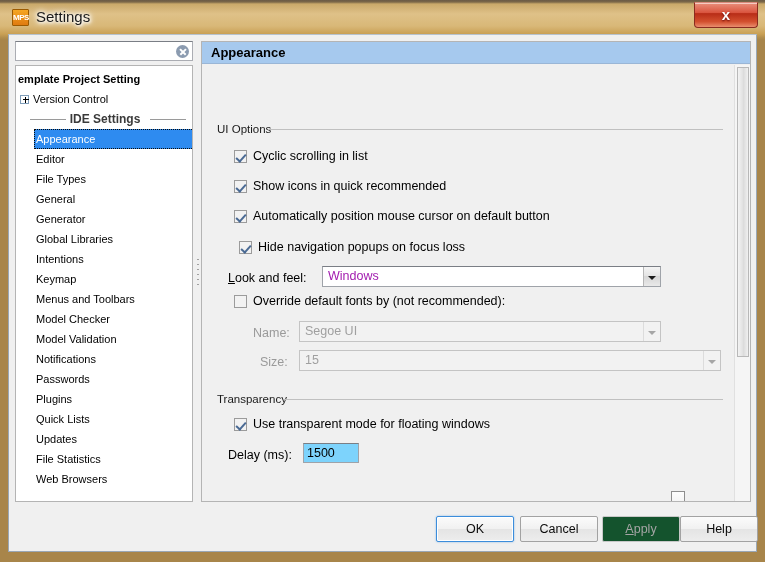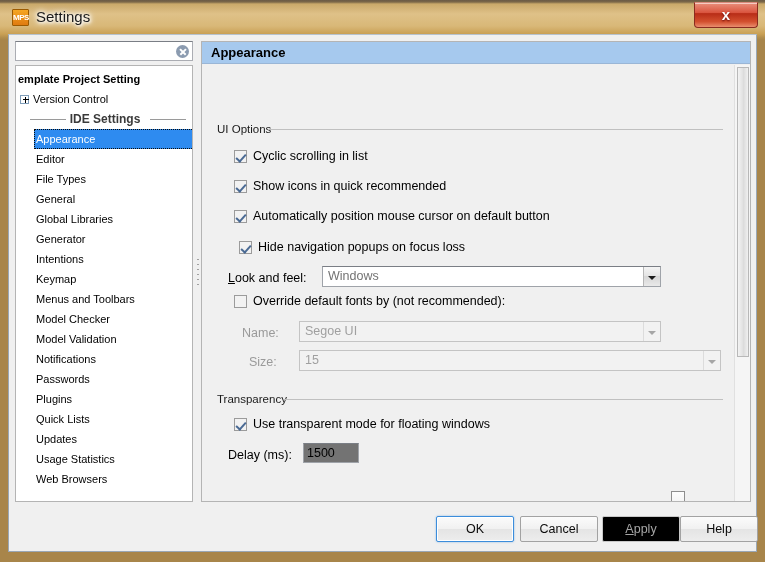--- a/index.html
+++ b/index.html
@@ -236,34 +236,34 @@
   .cb-label {
     position: absolute; left: 19px; top: 0;
     font-size: 12.5px; color: #000; white-space: nowrap;
     cursor: default;
   }
 
   .field-label {
     position: absolute;
     font-size: 12.5px; color: #000; white-space: nowrap;
   }
-  .field-label.disabled { color: #9a9a9a; }
+  .field-label.disabled { color: #9a9a9a; margin-left: 11px; }
   .field-label .mn { text-decoration: underline; }
 
   .combo {
     position: absolute;
     height: 21px;
     background: #ffffff;
     border: 1px solid #9fa3a9;
     border-top-color: #7a7e85;
     cursor: pointer;
   }
   .combo .val {
     position: absolute; left: 5px; top: 2px;
-    font-size: 12.5px; color: #737373;
+    font-size: 12.5px; color: #a21caf;
   }
   .combo .btn {
     position: absolute; right: 0; top: 0; bottom: 0;
     width: 17px;
     background: linear-gradient(to bottom, #f4f4f4, #e3e3e3 48%, #d6d6d6 50%, #e9e9e9);
     border-left: 1px solid #b6b6b6;
   }
   .combo .arrow {
     position: absolute; right: 4px; top: 9px;
     width: 0; height: 0;
@@ -272,21 +272,21 @@
     border-top: 4px solid #1a1a1a;
   }
   .combo.disabled { background: #f2f2f2; border-color: #c4c4c4; }
   .combo.disabled .val { color: #a0a0a0; }
   .combo.disabled .btn { background: #f2f2f2; border-left-color: #dcdcdc; }
   .combo.disabled .arrow { border-top-color: #a6a6a6; }
 
   .textfield {
     position: absolute;
     height: 20px;
-    background: #737373;
+    background: #7dd3fc;
     border: 1px solid #9fa3a9;
     border-top-color: #7a7e85;
     text-decoration: underline;
   }
   .textfield input {
     position: absolute; left: 3px; top: 1px;
     width: calc(100% - 7px); height: 16px;
     border: 0; outline: 0; padding: 0; background: transparent;
     font-family: "Liberation Sans", sans-serif;
     font-size: 12.5px; color: #000;
@@ -343,21 +343,21 @@
     font-size: 12.5px;
     color: #0b0b0b;
     text-align: center;
     line-height: 24px;
     cursor: pointer;
   }
   .dlg-button.default {
     border: 1px solid #3c8ddb;
     box-shadow: inset 0 0 0 1px #ffffff, 0 0 2px rgba(60,141,219,.6);
   }
-  .dlg-button.disabled { color: #a5a5a5; border-color: #c8c8c8; background: #000000; }
+  .dlg-button.disabled { color: #a5a5a5; border-color: #c8c8c8; background: #14532d; }
   .dlg-button .mn { text-decoration: underline; }
 </style>
 </head>
 <body>
 
 <div id="window">
 
   <div id="titlebar">
     <div id="title-icon">MPS</div>
     <div id="title-text">Settings</div>
@@ -375,33 +375,33 @@
       </div>
       <div id="tree-panel">
         <div id="tree-inner">
             <div class="tree-row root"><span>emplate Project Setting</span></div>
             <div class="tree-row group"><span class="expander"></span><span>Version Control</span></div>
             <div class="separator-row"><span class="sep-line-l"></span><span>IDE Settings</span><span class="sep-line-r"></span></div>
             <div class="tree-row child selected"><span>Appearance</span></div>
             <div class="tree-row child"><span>Editor</span></div>
             <div class="tree-row child"><span>File Types</span></div>
             <div class="tree-row child"><span>General</span></div>
+            <div class="tree-row child"><span>Generator</span></div>
             <div class="tree-row child"><span>Global Libraries</span></div>
-            <div class="tree-row child"><span>Generator</span></div>
             <div class="tree-row child"><span>Intentions</span></div>
             <div class="tree-row child"><span>Keymap</span></div>
             <div class="tree-row child"><span>Menus and Toolbars</span></div>
             <div class="tree-row child"><span>Model Checker</span></div>
             <div class="tree-row child"><span>Model Validation</span></div>
             <div class="tree-row child"><span>Notifications</span></div>
             <div class="tree-row child"><span>Passwords</span></div>
             <div class="tree-row child"><span>Plugins</span></div>
             <div class="tree-row child"><span>Quick Lists</span></div>
             <div class="tree-row child"><span>Updates</span></div>
-            <div class="tree-row child"><span>Usage Statistics</span></div>
+            <div class="tree-row child"><span>File Statistics</span></div>
             <div class="tree-row child"><span>Web Browsers</span></div>
           </div>
       </div>
     </div>
 
     <div id="splitter">
       <div class="dots"></div>
     </div>
 
     <div id="right-pane">

